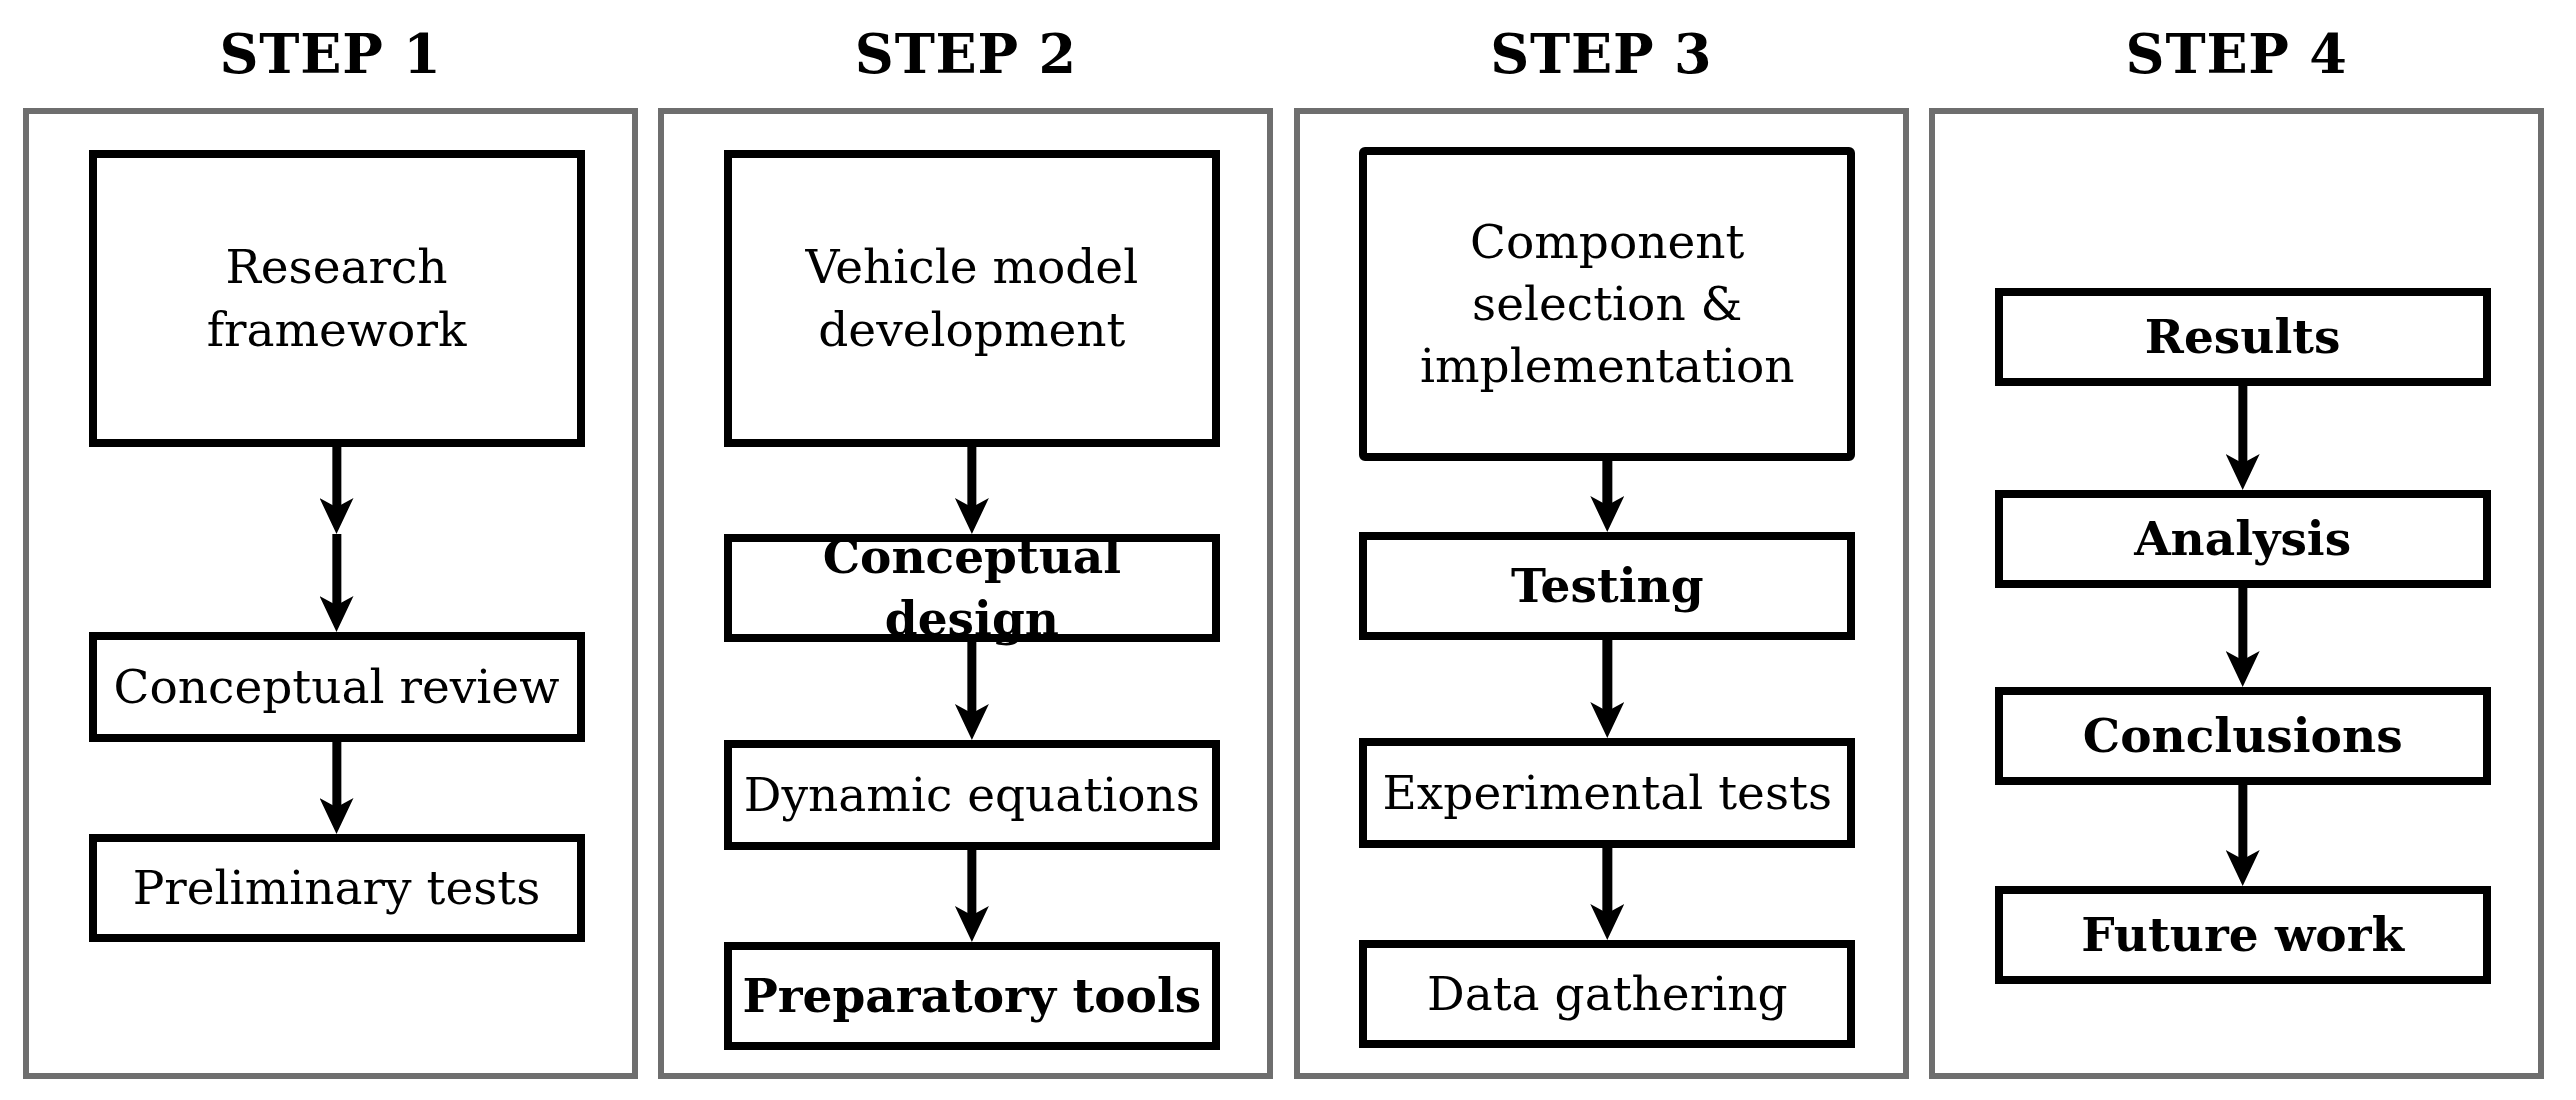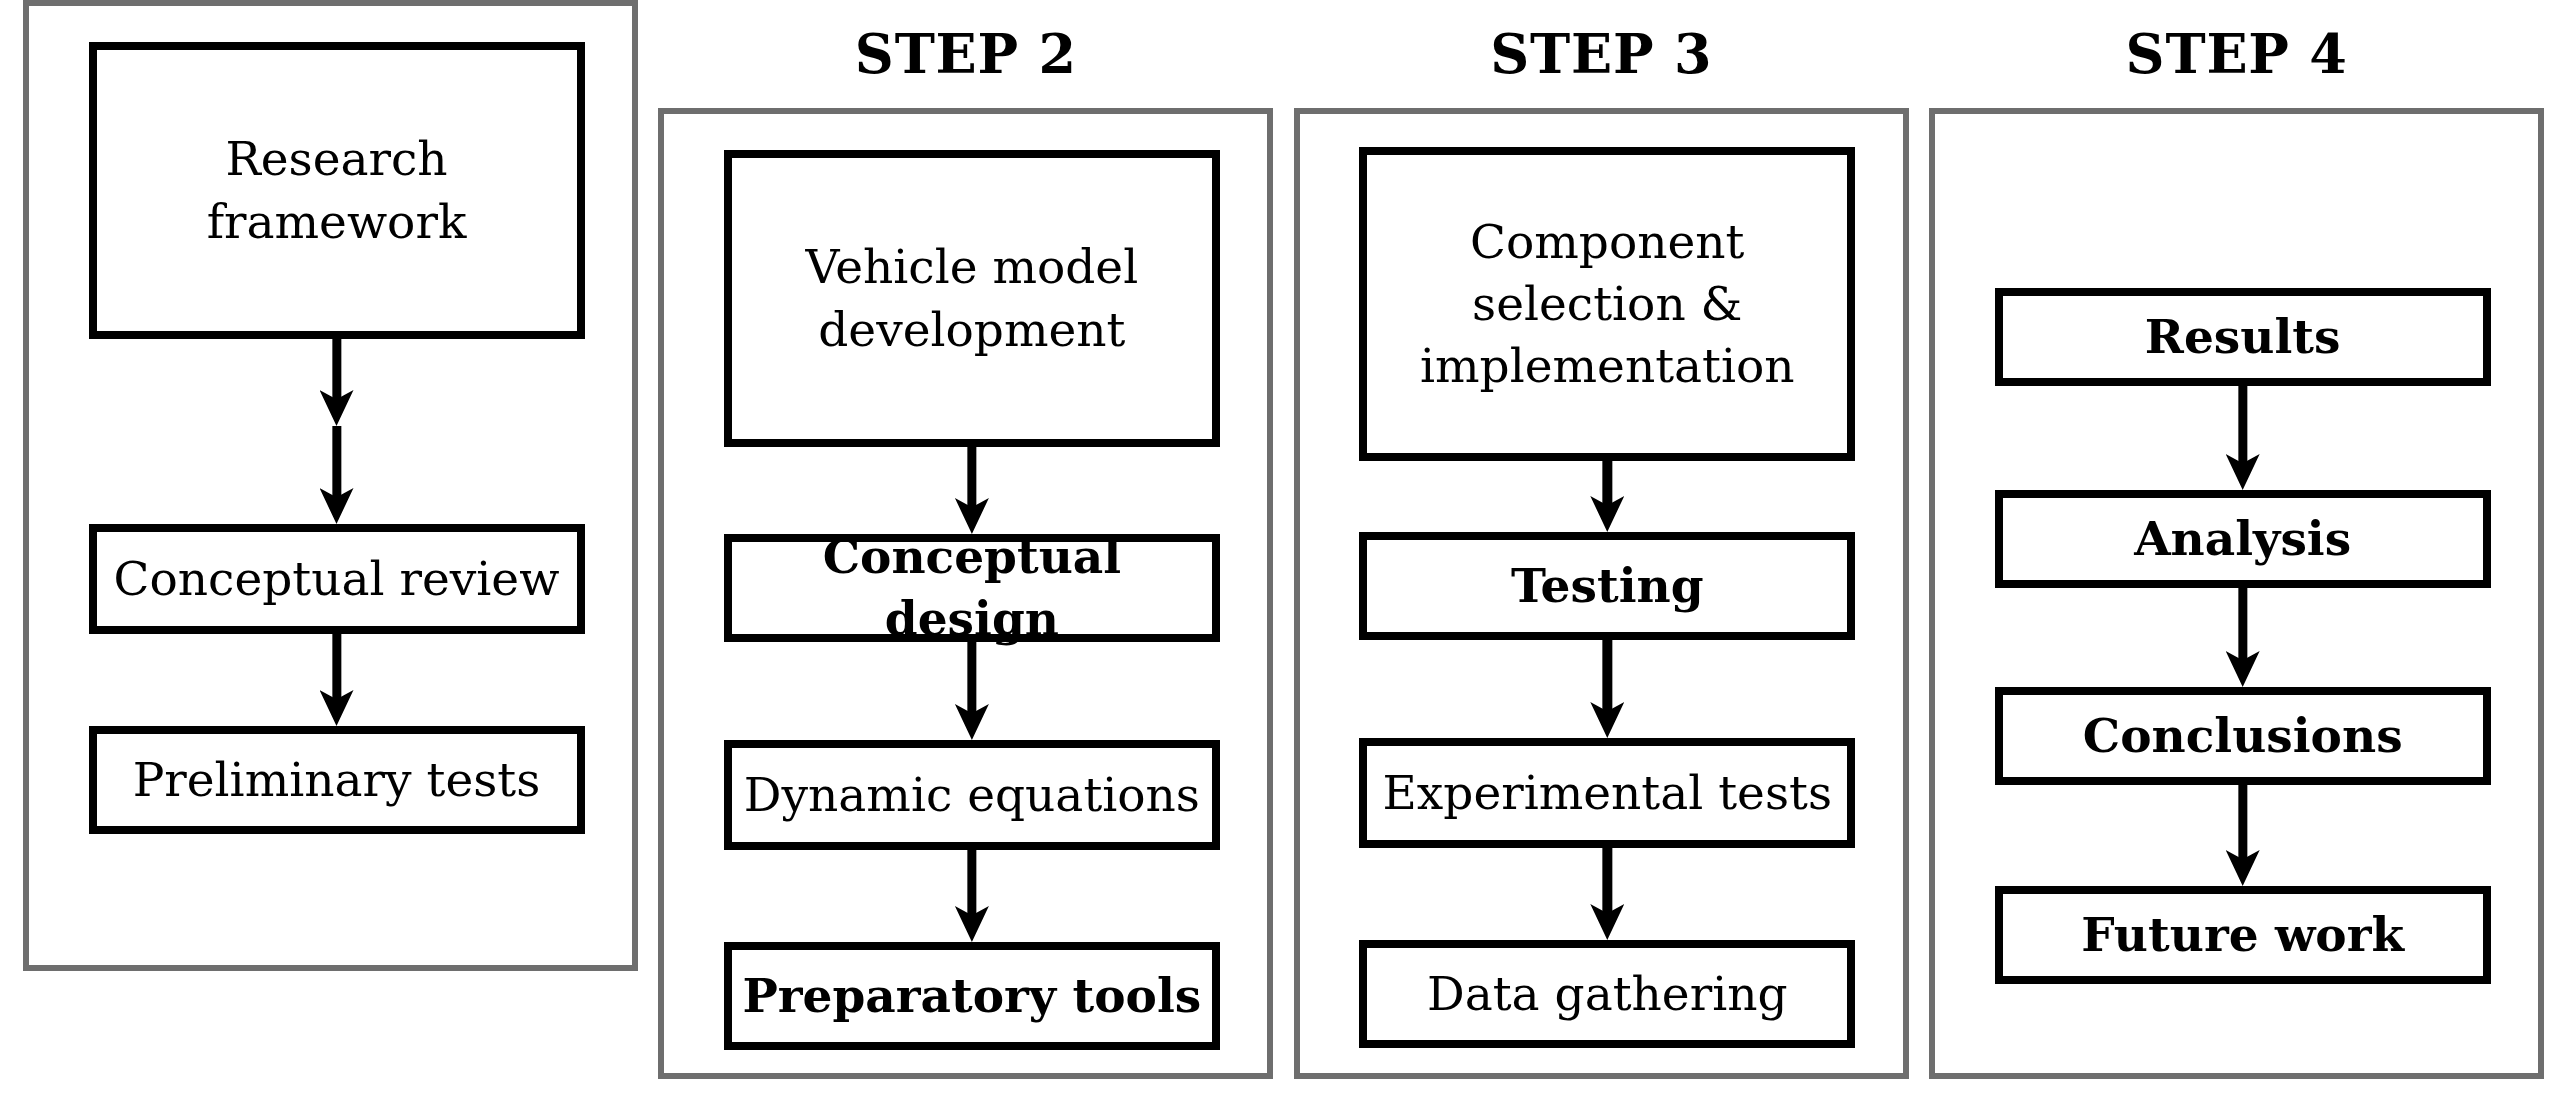--- a/index.html
+++ b/index.html
@@ -55,21 +55,21 @@
     align-items: center;
     justify-content: center;
     text-align: center;
     font-size: 47px;
     line-height: 1.32;
     white-space: pre-line;
     flex: 0 0 auto;
   }
   .box.bold { font-weight: bold; }
   .h-tall   { height: 297px; }
-  .h-tall3  { height: 314px; }
+  .h-tall3  { height: 314px; border-radius: 6px; }
   .h-std    { height: 108px; }
   .h-mid    { height: 110px; }
   .h-small  { height: 98px; }
 
   
   .arrow {
     position: relative;
     width: 37px;
     flex: 0 0 auto;
   }
@@ -104,20 +104,21 @@
   .g-123 { height: 104px; }
   .g-117 { height: 99px; }
   .g-119 { height: 101px; }
 </style>
 </head>
 <body>
 
 <div class="figure">
 
   <section class="column">
+    <h2 class="step-title">STEP 1</h2>
     <div class="container pt-c12">
       <div class="box h-tall">
         <span>Research
 framework</span>
       </div>
       <div class="arrow g-103">
           <div class="shaft"></div>
           <div class="head"></div>
         </div>
       <div class="arrow g-115">

